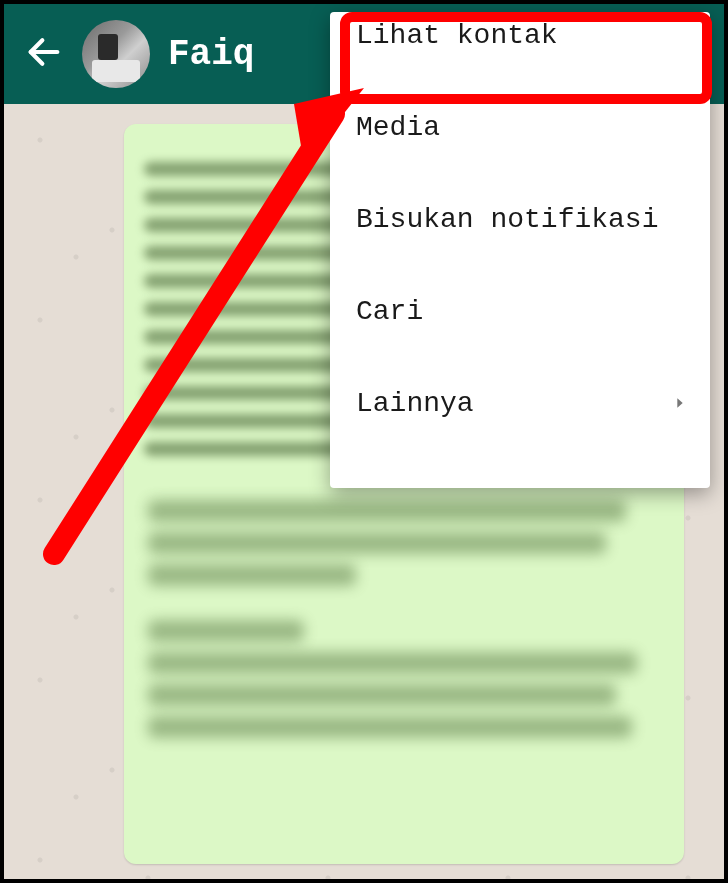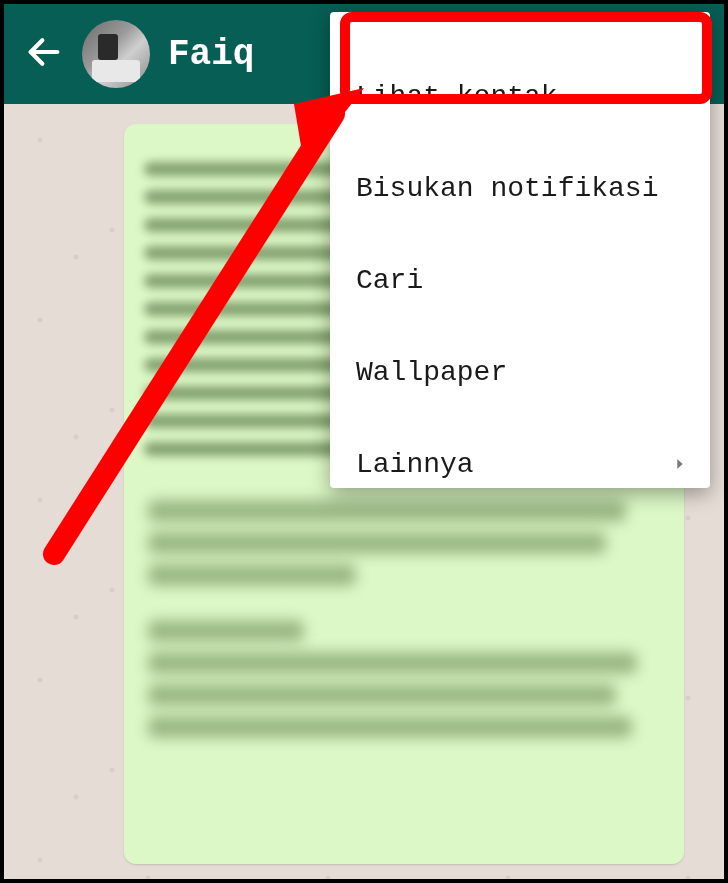--- a/index.html
+++ b/index.html
@@ -120,21 +120,21 @@
       width: 380px;
       background: #fff;
       border-radius: 4px;
       box-shadow: 0 6px 20px rgba(0,0,0,0.35);
       padding: 8px 0;
       z-index: 20;
     }
     .menu-item {
       height: 92px;
       display: flex;
-      align-items: flex-end;
+      align-items: flex-start;
       padding: 0 26px;
       font-size: 28px;
       color: #1a1a1a;
       cursor: pointer;
       position: relative;
     }
     .menu-item .chevron {
       position: absolute;
       right: 22px;
       color: #777;
@@ -200,27 +200,27 @@
       <div class="blur-text" style="width:90%"></div>
       <div class="blur-text" style="width:93%"></div>
     </div>
   </div>
 
   <div class="menu">
     <div class="menu-item">
       <span>Lihat kontak</span>
     </div>
     <div class="menu-item">
+      <span>Media</span>
+    </div>
+    <div class="menu-item">
       <span>Bisukan notifikasi</span>
     </div>
     <div class="menu-item">
       <span>Cari</span>
-    </div>
-    <div class="menu-item">
-      <span>Wallpaper</span>
     </div>
     <div class="menu-item">
       <span>Lainnya</span>
       <span class="chevron">
         <svg width="16" height="16" viewBox="0 0 24 24" fill="#777">
             <path d="M8 5l8 7-8 7z"></path>
           </svg>
       </span>
     </div>
   </div>

